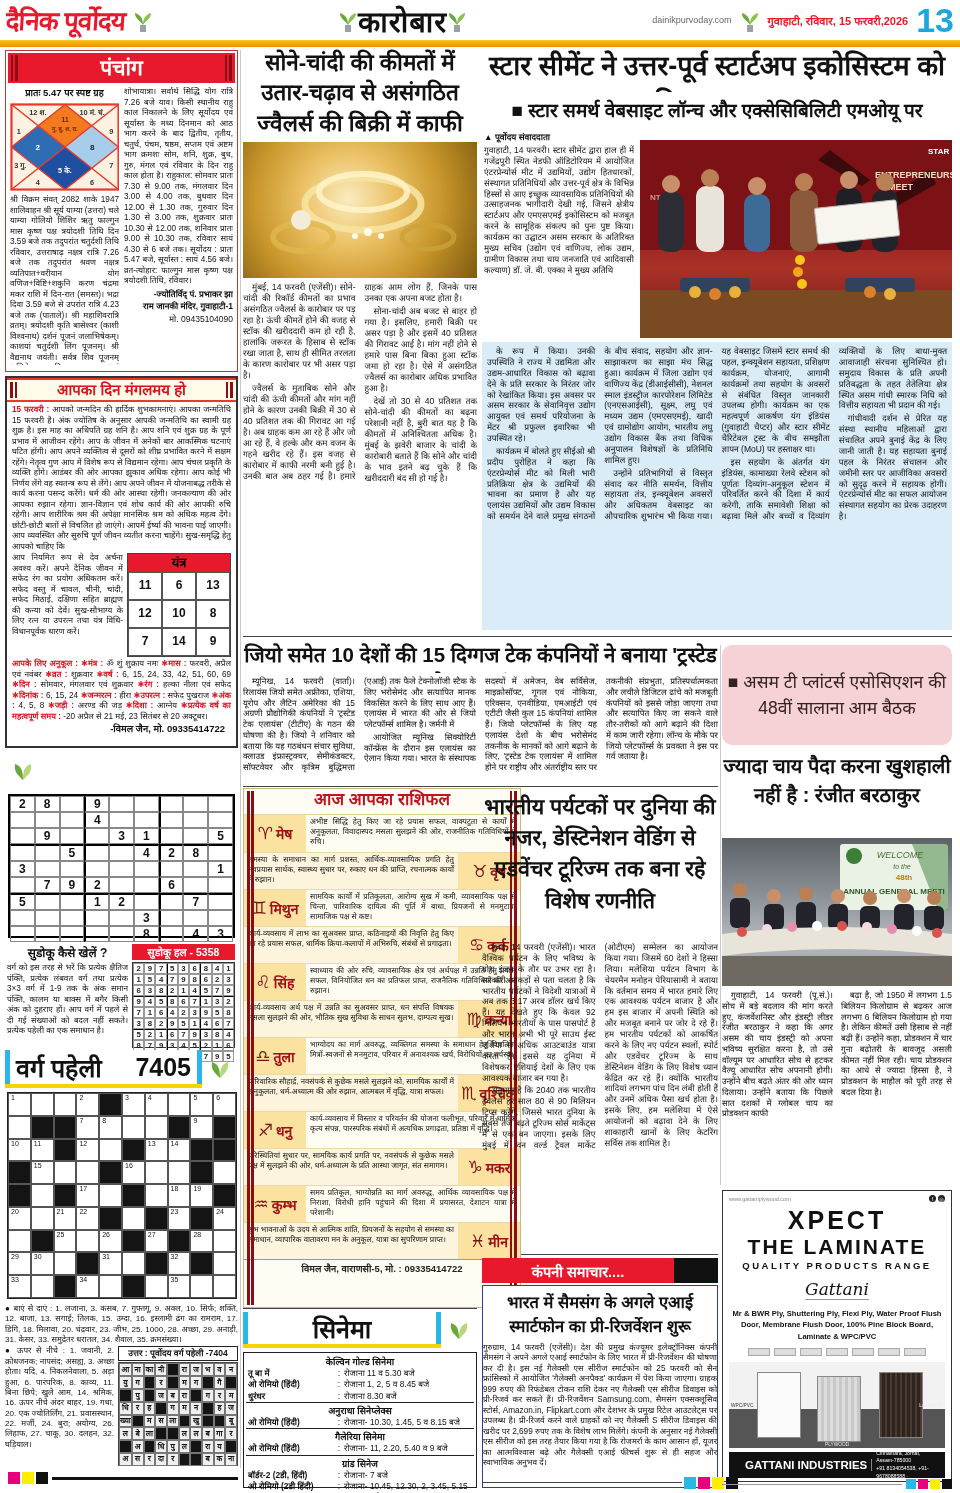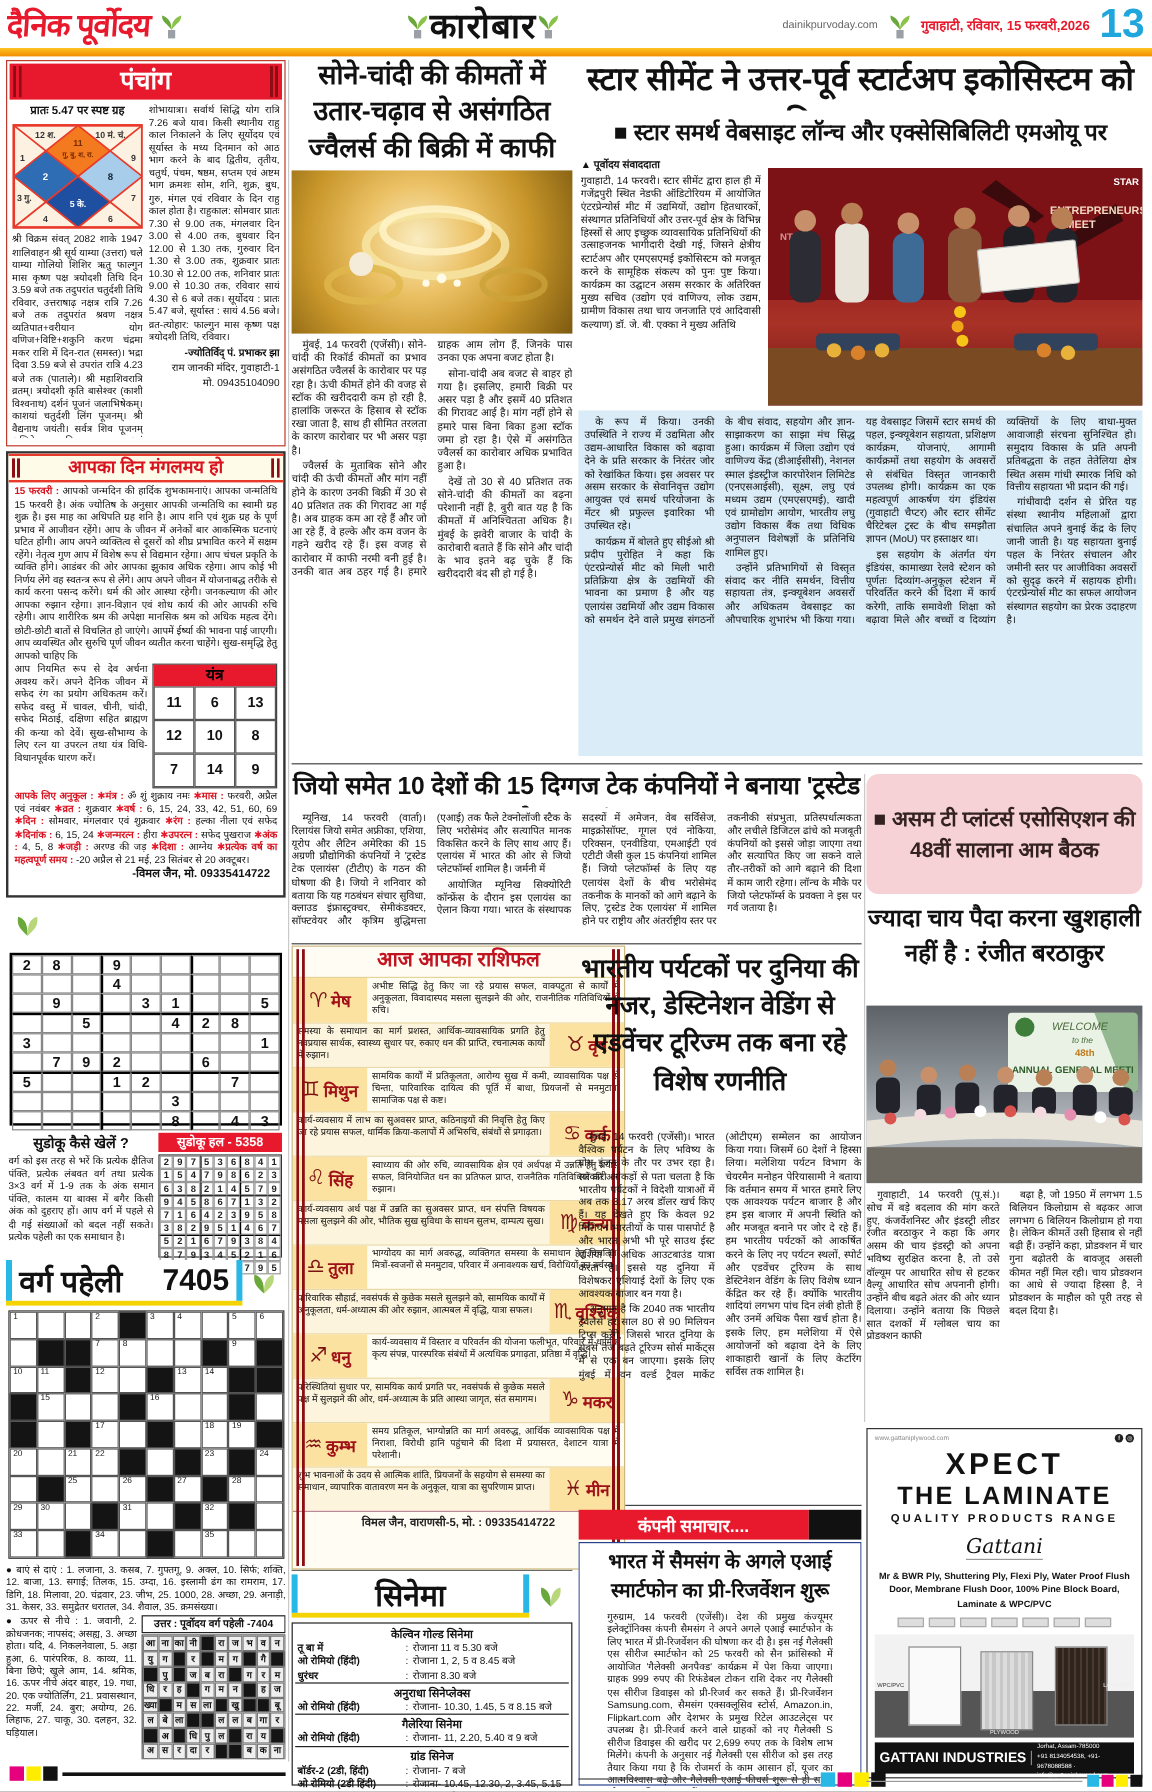--- a/index.html
+++ b/index.html
@@ -113,53 +113,53 @@
   
   .b-cin-head{left:243px;top:1312px;width:234px;height:36px}
   .cin-box{position:absolute;left:243px;top:1352px;width:234px;height:136px;border:1.2px solid #222;background:#fff;padding:1px 2px}
   .hall-name{font-weight:bold;text-align:center;font-size:9.3px;padding-top:1px}
   .hall+.hall{border-top:1.2px solid #222}
   .show{display:flex;font-size:8.4px;line-height:1.35;padding:0 2px}
   .show .mv{width:86px;font-weight:bold;flex:none}
   .show .cl{width:10px;flex:none;text-align:center}
   .show .tm{flex:1}
   
-  .b-assam{left:722px;top:645px;width:230px;height:100px;background:#f6d2d7;border-radius:10px;display:flex;align-items:center;justify-content:center;text-align:center;font-size:17.5px;font-weight:700;color:#33221f;line-height:1.5;padding:4px}
+  .b-assam{left:722px;top:645px;width:230px;height:100px;background:#f6d2d7;border-radius:10px;display:flex;align-items:center;justify-content:center;text-align:center;font-size:17.5px;font-weight:400;color:#33221f;line-height:1.5;padding:4px}
   .b-tea-head{left:722px;top:752px;width:230px;height:82px;font-size:20px;font-weight:900;text-align:center;line-height:1.45}
   .b-tea-photo{left:722px;top:838px;width:230px;height:148px;background:linear-gradient(180deg,#5d6267 0%,#8b9298 40%,#b6bbbf 70%,#8f959a 100%)}
   .b-tea-text{left:722px;top:990px;width:230px;height:196px;column-count:2;column-gap:8px;font-size:8.4px}
   
   .b-tour-head{left:482px;top:792px;width:236px;height:146px;font-size:21.5px;font-weight:900;text-align:center;line-height:1.45}
   .b-tour-text{left:482px;top:942px;width:236px;height:310px;column-count:2;column-gap:9px;font-size:8.5px}
   
   .b-comp{left:482px;top:1258px;width:236px;height:232px}
   .cn-head{display:flex;height:25px;margin-bottom:2px}
   .cn-red{background:#e8192c;color:#fff;font-weight:bold;font-size:14.5px;display:flex;align-items:center;justify-content:center;flex:1}
   .cn-black{width:44px;background:#111}
-  .cn-box{border:1.6px solid #27418f;height:203px;padding:3px 23px;background:#fff}
+  .cn-box{border:1.6px solid #27418f;height:203px;padding:3px 0;background:#fff}
   .cn-title{font-size:16.5px;font-weight:900;text-align:center;line-height:1.45;margin:2px 0 4px}
   .cn-body{font-size:8.2px}
   
   .b-ad{left:722px;top:1190px;width:230px;height:292px;border:1px solid #333;background:#fff;padding:4px 6px}
   .ad-top{display:flex;justify-content:space-between;align-items:center}
   .ad-site{font-size:5.5px;color:#888}
   .ad-soc{display:flex;gap:2px}
   .ad-soc i{width:7px;height:7px;border-radius:50%;background:#222;color:#fff;font-size:5px;font-style:normal;display:flex;align-items:center;justify-content:center}
   .ad-h1{font-size:25px;font-weight:900;text-align:center;letter-spacing:3px;margin-top:4px}
   .ad-h2{font-size:21px;font-weight:900;text-align:center;letter-spacing:2px}
   .ad-h3{font-size:9.5px;font-weight:bold;text-align:center;letter-spacing:2.5px;margin-top:1px}
   .ad-logo{font-family:"DejaVu Serif","Liberation Serif",serif;font-style:italic;font-size:17px;text-align:center;margin-top:8px;border-bottom:1px solid #999;display:inline-block}
   .ad-logo-wrap{text-align:center}
   .ad-prod{font-size:7.6px;font-weight:bold;text-align:center;margin-top:8px;line-height:1.5}
   .ad-brands{display:flex;justify-content:center;gap:4px;margin-top:6px}
   .ad-brands i{width:22px;height:8px;background:#ddd;border:0.5px solid #aaa}
   .ad-img{height:86px;margin-top:6px;background:linear-gradient(180deg,#f2f2f2 0 55%,#555 55% 100%);position:relative}
   .board{position:absolute;bottom:10px;width:44px;height:66px;border:1px solid #888}
   .ad-lbl{position:absolute;font-size:4.8px;color:#eee}
-  .ad-bar{margin-top:4px;background:#111;color:#fff;display:flex;align-items:center;height:26px;padding:0 4px;gap:4px}
+  .ad-bar{margin-top:4px;background:#111;color:#fff;display:flex;align-items:center;height:26px;padding:0 16px;gap:4px}
   .ad-bar .co{font-size:11.5px;font-weight:900;white-space:nowrap;border-right:1px solid #888;padding-right:4px}
   .ad-bar .info{font-size:5.2px;line-height:1.5}
 </style>
 </head>
 <body>
 
 <div class="page">
 
   <header class="masthead">
     <div class="brand">दैनिक पूर्वोदय</div>
@@ -223,21 +223,21 @@
           <text x="138" y="88" font-size="10" font-weight="bold" fill="#333" text-anchor="middle">7</text>
           <text x="75" y="95" font-size="10" font-weight="bold" fill="#fff" text-anchor="middle">5 के.</text>
           <text x="38" y="112" font-size="10" font-weight="bold" fill="#333" text-anchor="middle">4</text>
           <text x="112" y="112" font-size="10" font-weight="bold" fill="#333" text-anchor="middle">6</text>
         </svg>
         <span>श्री विक्रम संवत् 2082 शाके 1947 शालिवाहन श्री सूर्य याम्या (उत्तरा) चले याम्या गोलियो शिशिर ऋतु फाल्गुन मास कृष्ण पक्ष त्रयोदशी तिथि दिन 3.59 बजे तक तदुपरांत चतुर्दशी तिथि रविवार, उत्तराषाढ़ नक्षत्र रात्रि 7.26 बजे तक तदुपरांत श्रवण नक्षत्र व्यतिपात+वरीयान योग वणिज+विष्टि+शकुनि करण चंद्रमा मकर राशि में दिन-रात (समस्त)। भद्रा दिवा 3.59 बजे से उपरांत रात्रि 4.23 बजे तक (पाताले)। श्री महाशिवरात्रि व्रतम्। त्रयोदशी कृति बासेश्वर (काशी विश्वनाथ) दर्शनं पूजनं जलाभिषेकम्। काशयां चतुर्दशी लिंग पूजनम्। श्री वैद्यनाथ जयंती। सर्वत्र शिव पूजनम् अभिषेकम्। रात्रि जागरणम् काश्यां शिव बरात</span>
       </div>
       <div class="pan-col jt">
         <span>शोभायात्रा। सर्वार्थ सिद्धि योग रात्रि 7.26 बजे याव। किसी स्थानीय राहु काल निकालने के लिए सूर्योदय एवं सूर्यास्त के मध्य दिनमान को आठ भाग करने के बाद द्वितीय, तृतीय, चतुर्थ, पंचम, षष्ठम, सप्तम एवं अष्टम भाग क्रमशः सोम, शनि, शुक्र, बुध, गुरु, मंगल एवं रविवार के दिन राहु काल होता है। राहुकाल: सोमवार प्रातः 7.30 से 9.00 तक, मंगलवार दिन 3.00 से 4.00 तक, बुधवार दिन 12.00 से 1.30 तक, गुरुवार दिन 1.30 से 3.00 तक, शुक्रवार प्रातः 10.30 से 12.00 तक, शनिवार प्रातः 9.00 से 10.30 तक, रविवार सायं 4.30 से 6 बजे तक। सूर्योदय : प्रातः 5.47 बजे, सूर्यास्त : सायं 4.56 बजे। व्रत-त्योहार: फाल्गुन मास कृष्ण पक्ष त्रयोदशी तिथि, रविवार।</span>
         <div class="pan-sign">-ज्योतिर्विद् पं. प्रभाकर झा</div>
-        <div class="pan-sign" style="font-weight:normal">राम जानकी मंदिर, गुवाहाटी-1</div>
+        <div class="pan-sign" style="font-weight:bold">राम जानकी मंदिर, गुवाहाटी-1</div>
         <div class="pan-sign" style="font-weight:normal">मो. 09435104090</div>
       </div>
     </div>
   </section>
 
   <section class="abs b-birthday">
     <div class="creamhead nub bd-head">आपका दिन मंगलमय हो</div>
     <div class="bd-body jt">
       <span class="bd-date">15 फरवरी :</span>
       <span>आपको जन्मदिन की हार्दिक शुभकामनाएं। आपका जन्मतिथि 15 फरवरी है। अंक ज्योतिष के अनुसार आपकी जन्मतिथि का स्वामी ग्रह शुक्र है। इस माह का अधिपति ग्रह शनि है। आप शनि एवं शुक्र ग्रह के पूर्ण प्रभाव में आजीवन रहेंगे। आप के जीवन में अनेकों बार आकस्मिक घटनाएं घटित होंगी। आप अपने व्यक्तित्व से दूसरों को शीघ्र प्रभावित करने में सक्षम रहेंगे। नेतृत्व गुण आप में विशेष रूप से विद्यमान रहेगा। आप चंचल प्रकृति के व्यक्ति होंगे। आडंबर की ओर आपका झुकाव अधिक रहेगा। आप कोई भी निर्णय लेंगे वह स्वतन्त्र रूप से लेंगे। आप अपने जीवन में योजनाबद्ध तरीके से कार्य करना पसन्द करेंगे। धर्म की ओर आस्था रहेगी। जनकल्याण की ओर आपका रुझान रहेगा। ज्ञान-विज्ञान एवं शोध कार्य की ओर आपकी रुचि रहेगी। आप शारीरिक श्रम की अपेक्षा मानसिक श्रम को अधिक महत्व देंगे। छोटी-छोटी बातों से विचलित हो जाएंगे। आपमें ईर्ष्या की भावना पाई जाएगी। आप व्यवस्थित और सुरुचि पूर्ण जीवन व्यतीत करना चाहेंगे। सुख-समृद्धि हेतु आपको चाहिए कि</span>

